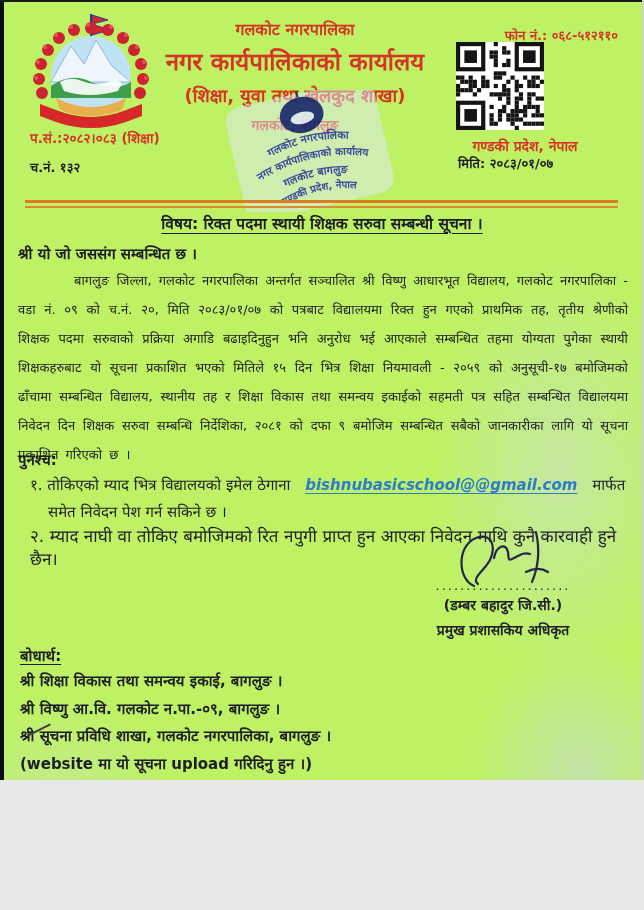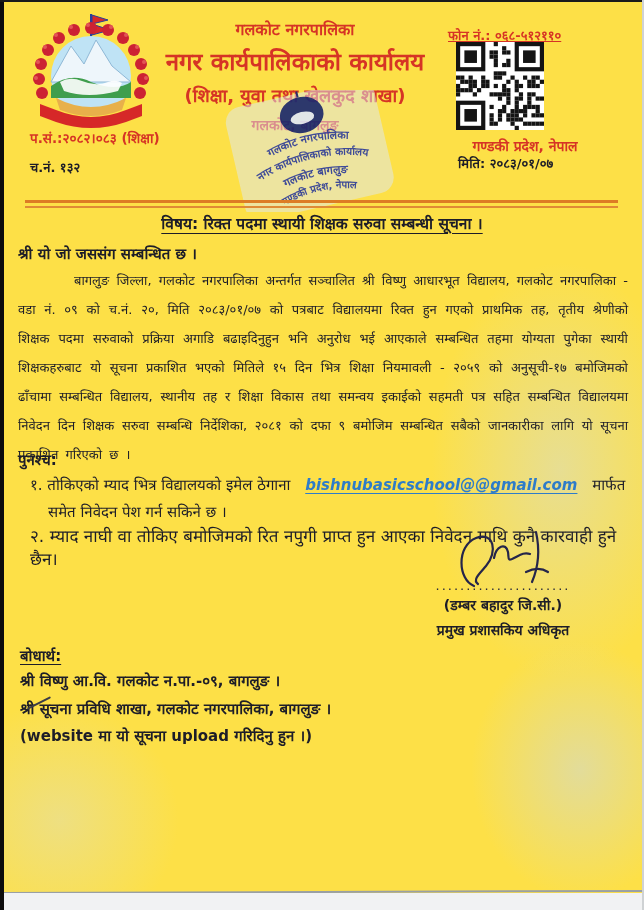--- a/index.html
+++ b/index.html
@@ -1,36 +1,36 @@
 <!DOCTYPE html>
 <html><head>
 <meta charset="utf-8">
 <style>
   html,body{margin:0;padding:0;}
   body{background:#e8e8e8;font-family:"DejaVu Sans","Liberation Sans",sans-serif;}
-  .page{position:relative;width:644px;height:910px;background:#fde047;overflow:hidden;color:#1d1d28;}
+  .page{position:relative;width:644px;height:780px;background:#bef264;overflow:hidden;color:#1d1d28;}
   .abs{position:absolute;}
   
   .edge-left{left:0;top:0;width:4px;height:910px;background:#0c0c0c;}
   .edge-top{left:0;top:0;width:644px;height:2px;background:#1a1a1a;}
   .edge-right{right:0;top:0;width:2px;height:910px;background:#cfd2d4;}
   .paper-bottom-line{left:0;top:891px;width:644px;height:2px;background:#9aa0a3;transform:rotate(-0.2deg);}
   .below-paper{left:0;top:893px;width:644px;height:17px;background:#f1f2f3;}
   .wrinkle{pointer-events:none;border-radius:50%;}
   .w1{left:430px;top:260px;width:260px;height:420px;background:radial-gradient(ellipse at center,rgba(205,220,238,.45),rgba(205,220,238,0) 70%);}
   .w2{left:470px;top:640px;width:220px;height:260px;background:radial-gradient(ellipse at center,rgba(200,216,236,.5),rgba(200,216,236,0) 70%);}
   .w3{left:-60px;top:700px;width:240px;height:240px;background:radial-gradient(ellipse at center,rgba(210,222,238,.35),rgba(210,222,238,0) 70%);}
   
   .red{color:#d63425;}
   .hdr-block{left:130px;top:18px;width:330px;text-align:center;}
   .hdr-muni{font-size:16px;font-weight:bold;}
   .hdr-office{font-size:24px;font-weight:bold;margin-top:4px;}
   .hdr-dept{font-size:18px;font-weight:bold;margin-top:6px;}
   .hdr-addr{font-size:14px;font-weight:bold;margin-top:8px;}
-  .phone{left:448px;top:26px;width:170px;text-align:left;font-size:13px;font-weight:bold;text-decoration:underline;}
+  .phone{left:448px;top:26px;width:170px;text-align:right;font-size:13px;font-weight:bold;}
   .province{left:440px;top:136px;width:170px;text-align:center;font-size:14px;font-weight:bold;}
   .qr{left:456px;top:42px;width:88px;height:88px;}
   .refno{left:30px;top:129px;font-size:13.5px;font-weight:bold;}
   .chno{left:30px;top:158px;font-size:13px;font-weight:600;}
   .date{left:458px;top:154px;font-size:13px;font-weight:600;}
   
   .stamp{left:222px;top:90px;width:176px;height:122px;opacity:.92;}
   
   .divider{left:25px;top:200px;width:593px;height:3px;border-top:3px solid #dd7c24;border-bottom:2px solid #e08a35;}
   
@@ -302,20 +302,21 @@
         <path d="M90 44 c 8 -4 16 -4 22 0"></path>
       </g>
     </svg>
     <span class="sig-dots">......................</span>
     <span class="sig-name">(डम्बर बहादुर जि.सी.)</span>
     <span class="sig-title">प्रमुख प्रशासकिय अधिकृत</span>
   </div>
 
   <div class="abs cc-head">बोधार्थ:</div>
   <div class="abs cc-list">
+    <div class="cc-item">श्री शिक्षा विकास तथा समन्वय इकाई, बागलुङ ।</div>
     <div class="cc-item">श्री विष्णु आ.वि. गलकोट न.पा.-०९, बागलुङ ।</div>
     <div class="cc-item">
       <span class="tick"></span>
       <span>श्री सूचना प्रविधि शाखा, गलकोट नगरपालिका, बागलुङ ।</span>
     </div>
     <div class="cc-item">(website मा यो सूचना upload गरिदिनु हुन ।)</div>
   </div>
 
   <div class="abs paper-bottom-line"></div>
   <div class="abs below-paper"></div>

